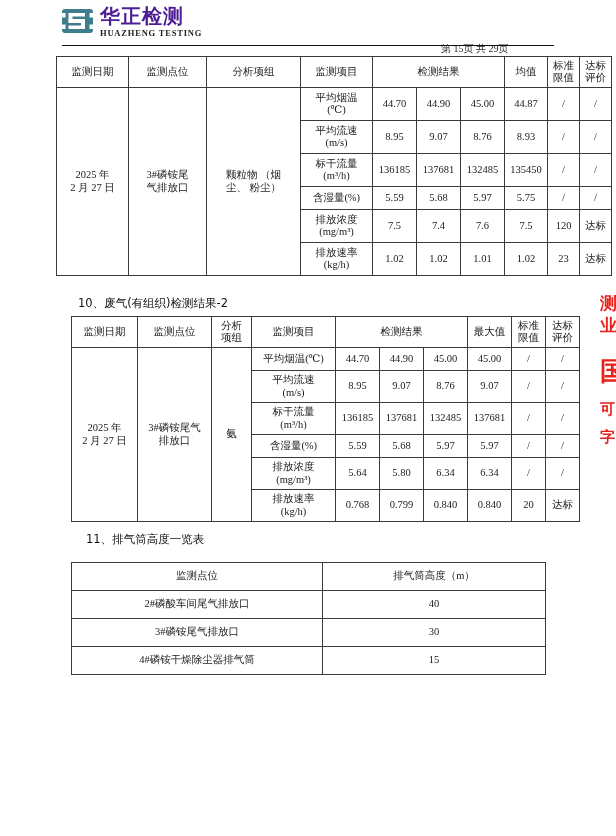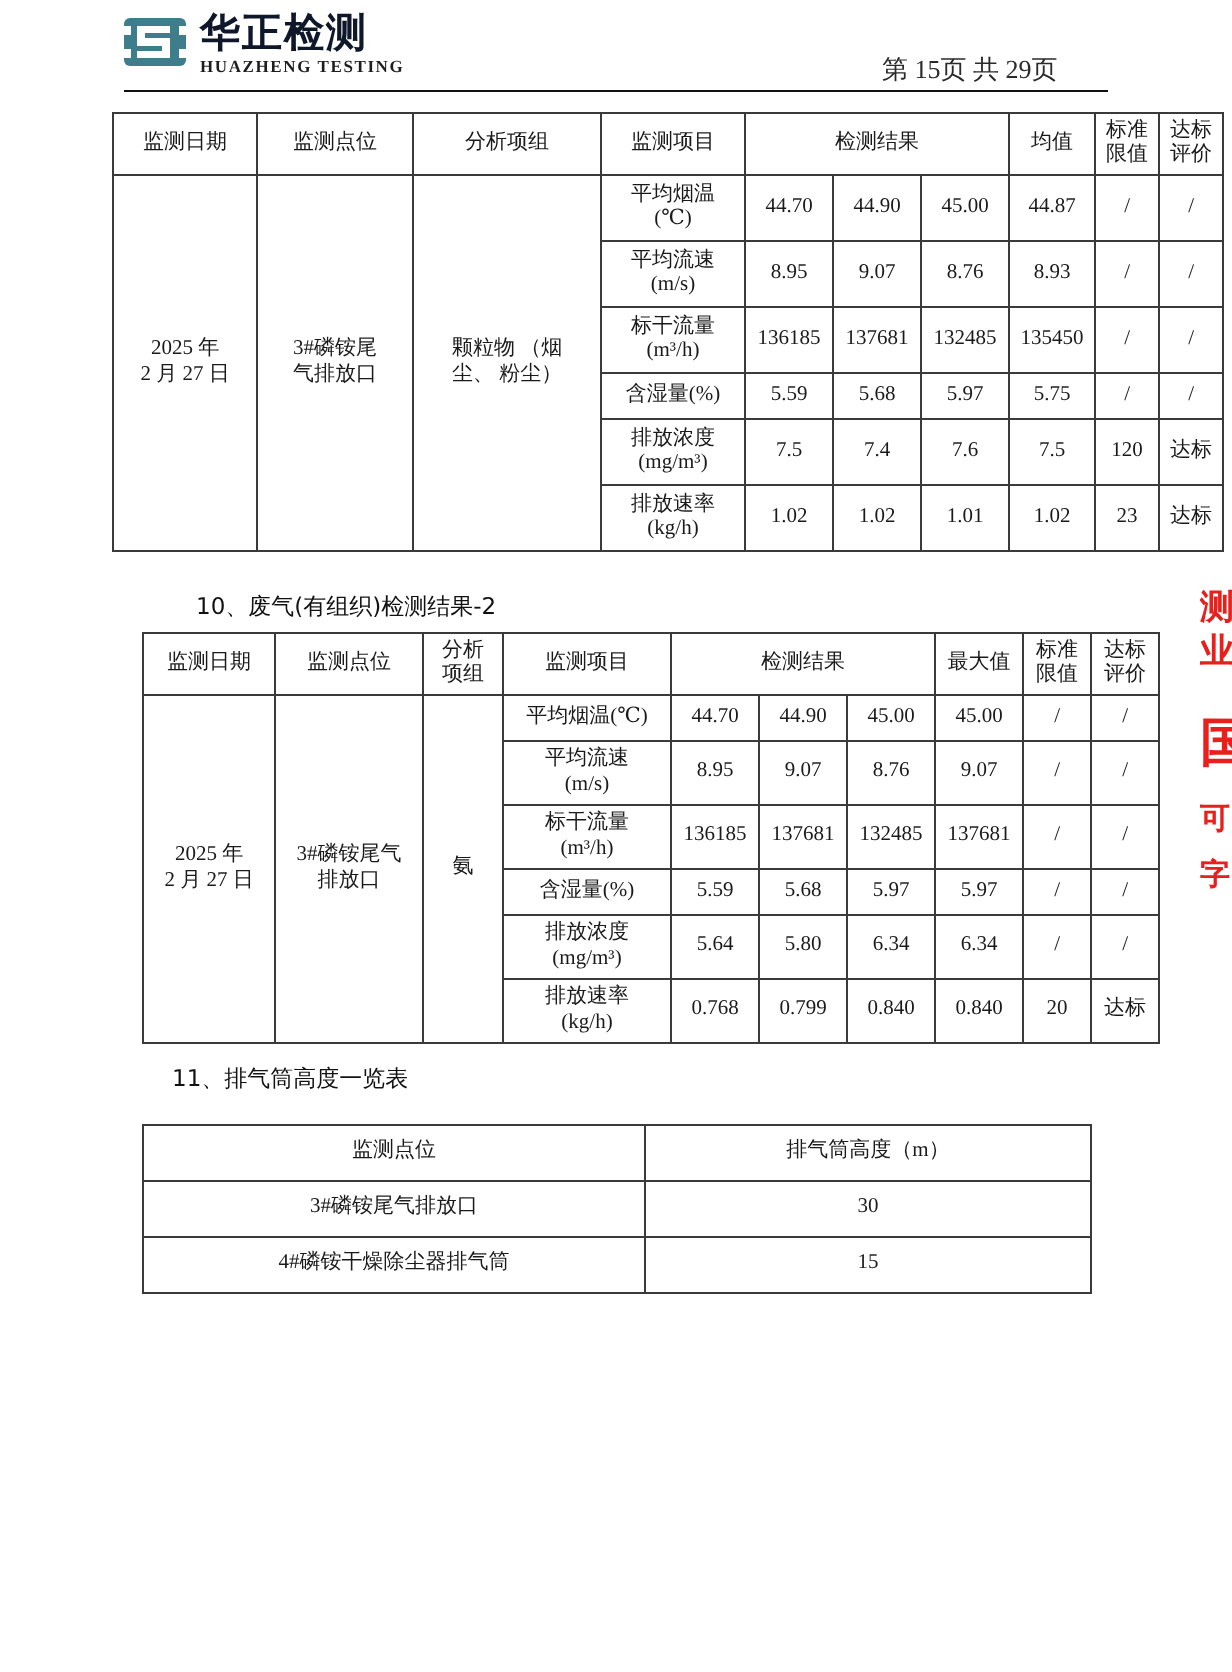--- a/index.html
+++ b/index.html
@@ -42,21 +42,21 @@
     display: flex;
     flex-direction: column;
     justify-content: flex-start;
   }
   .logo-cn {
     font-family: "DejaVu Sans", sans-serif;
     font-weight: bold;
     font-size: 20px;
     line-height: 20px;
     letter-spacing: 1px;
-    color: #0f172a;
+    color: #4c1d95;
   }
   .logo-en {
     font-family: "Liberation Serif", serif;
     font-weight: bold;
     font-size: 8.5px;
     line-height: 10px;
     letter-spacing: 0.8px;
     color: #1d1d1d;
     margin-top: 2px;
   }
@@ -64,22 +64,22 @@
     position: absolute;
     left: 174px;
     top: 20px;
     font-size: 11px;
     white-space: nowrap;
     color: #2a2a2a;
   }
   .hdr-page-no {
     position: absolute;
     left: 379px;
-    top: 20px;
-    font-size: 13px;
+    top: 36px;
+    font-size: 10px;
     white-space: nowrap;
     color: #2a2a2a;
   }
   .hdr-rule {
     position: absolute;
     left: 62px;
     top: 45px;
     width: 492px;
     height: 0;
     border-top: 1.6px solid #111;
@@ -121,21 +121,21 @@
 
   
   .section-heading {
     position: absolute;
     font-size: 11.5px;
     font-family: "DejaVu Sans", sans-serif;
     font-weight: normal;
     color: #111;
     white-space: nowrap;
   }
-  #sec10 { left: 98px; top: 296px; }
+  #sec10 { left: 78px; top: 296px; }
   #sec11 { left: 86px; top: 532px; }
 
   
   #table2-wrap {
     position: absolute;
     left: 71px;
     top: 316px;
     width: 474px;
   }
   #table2 { width: 474px; }
@@ -446,20 +446,24 @@
     <colgroup>
       <col style="width:251px">
         <col style="width:223px">
     </colgroup>
     <tbody>
       <tr>
         <td class="outer-l">监测点位</td>
         <td class="outer-r">排气筒高度（m）</td>
       </tr>
       <tr>
+        <td class="outer-l">2#磷酸车间尾气排放口</td>
+        <td class="outer-r num">40</td>
+      </tr>
+      <tr>
         <td class="outer-l">3#磷铵尾气排放口</td>
         <td class="outer-r num">30</td>
       </tr>
       <tr>
         <td class="outer-l">4#磷铵干燥除尘器排气筒</td>
         <td class="outer-r num">15</td>
       </tr>
     </tbody>
   </table>
 </div>

